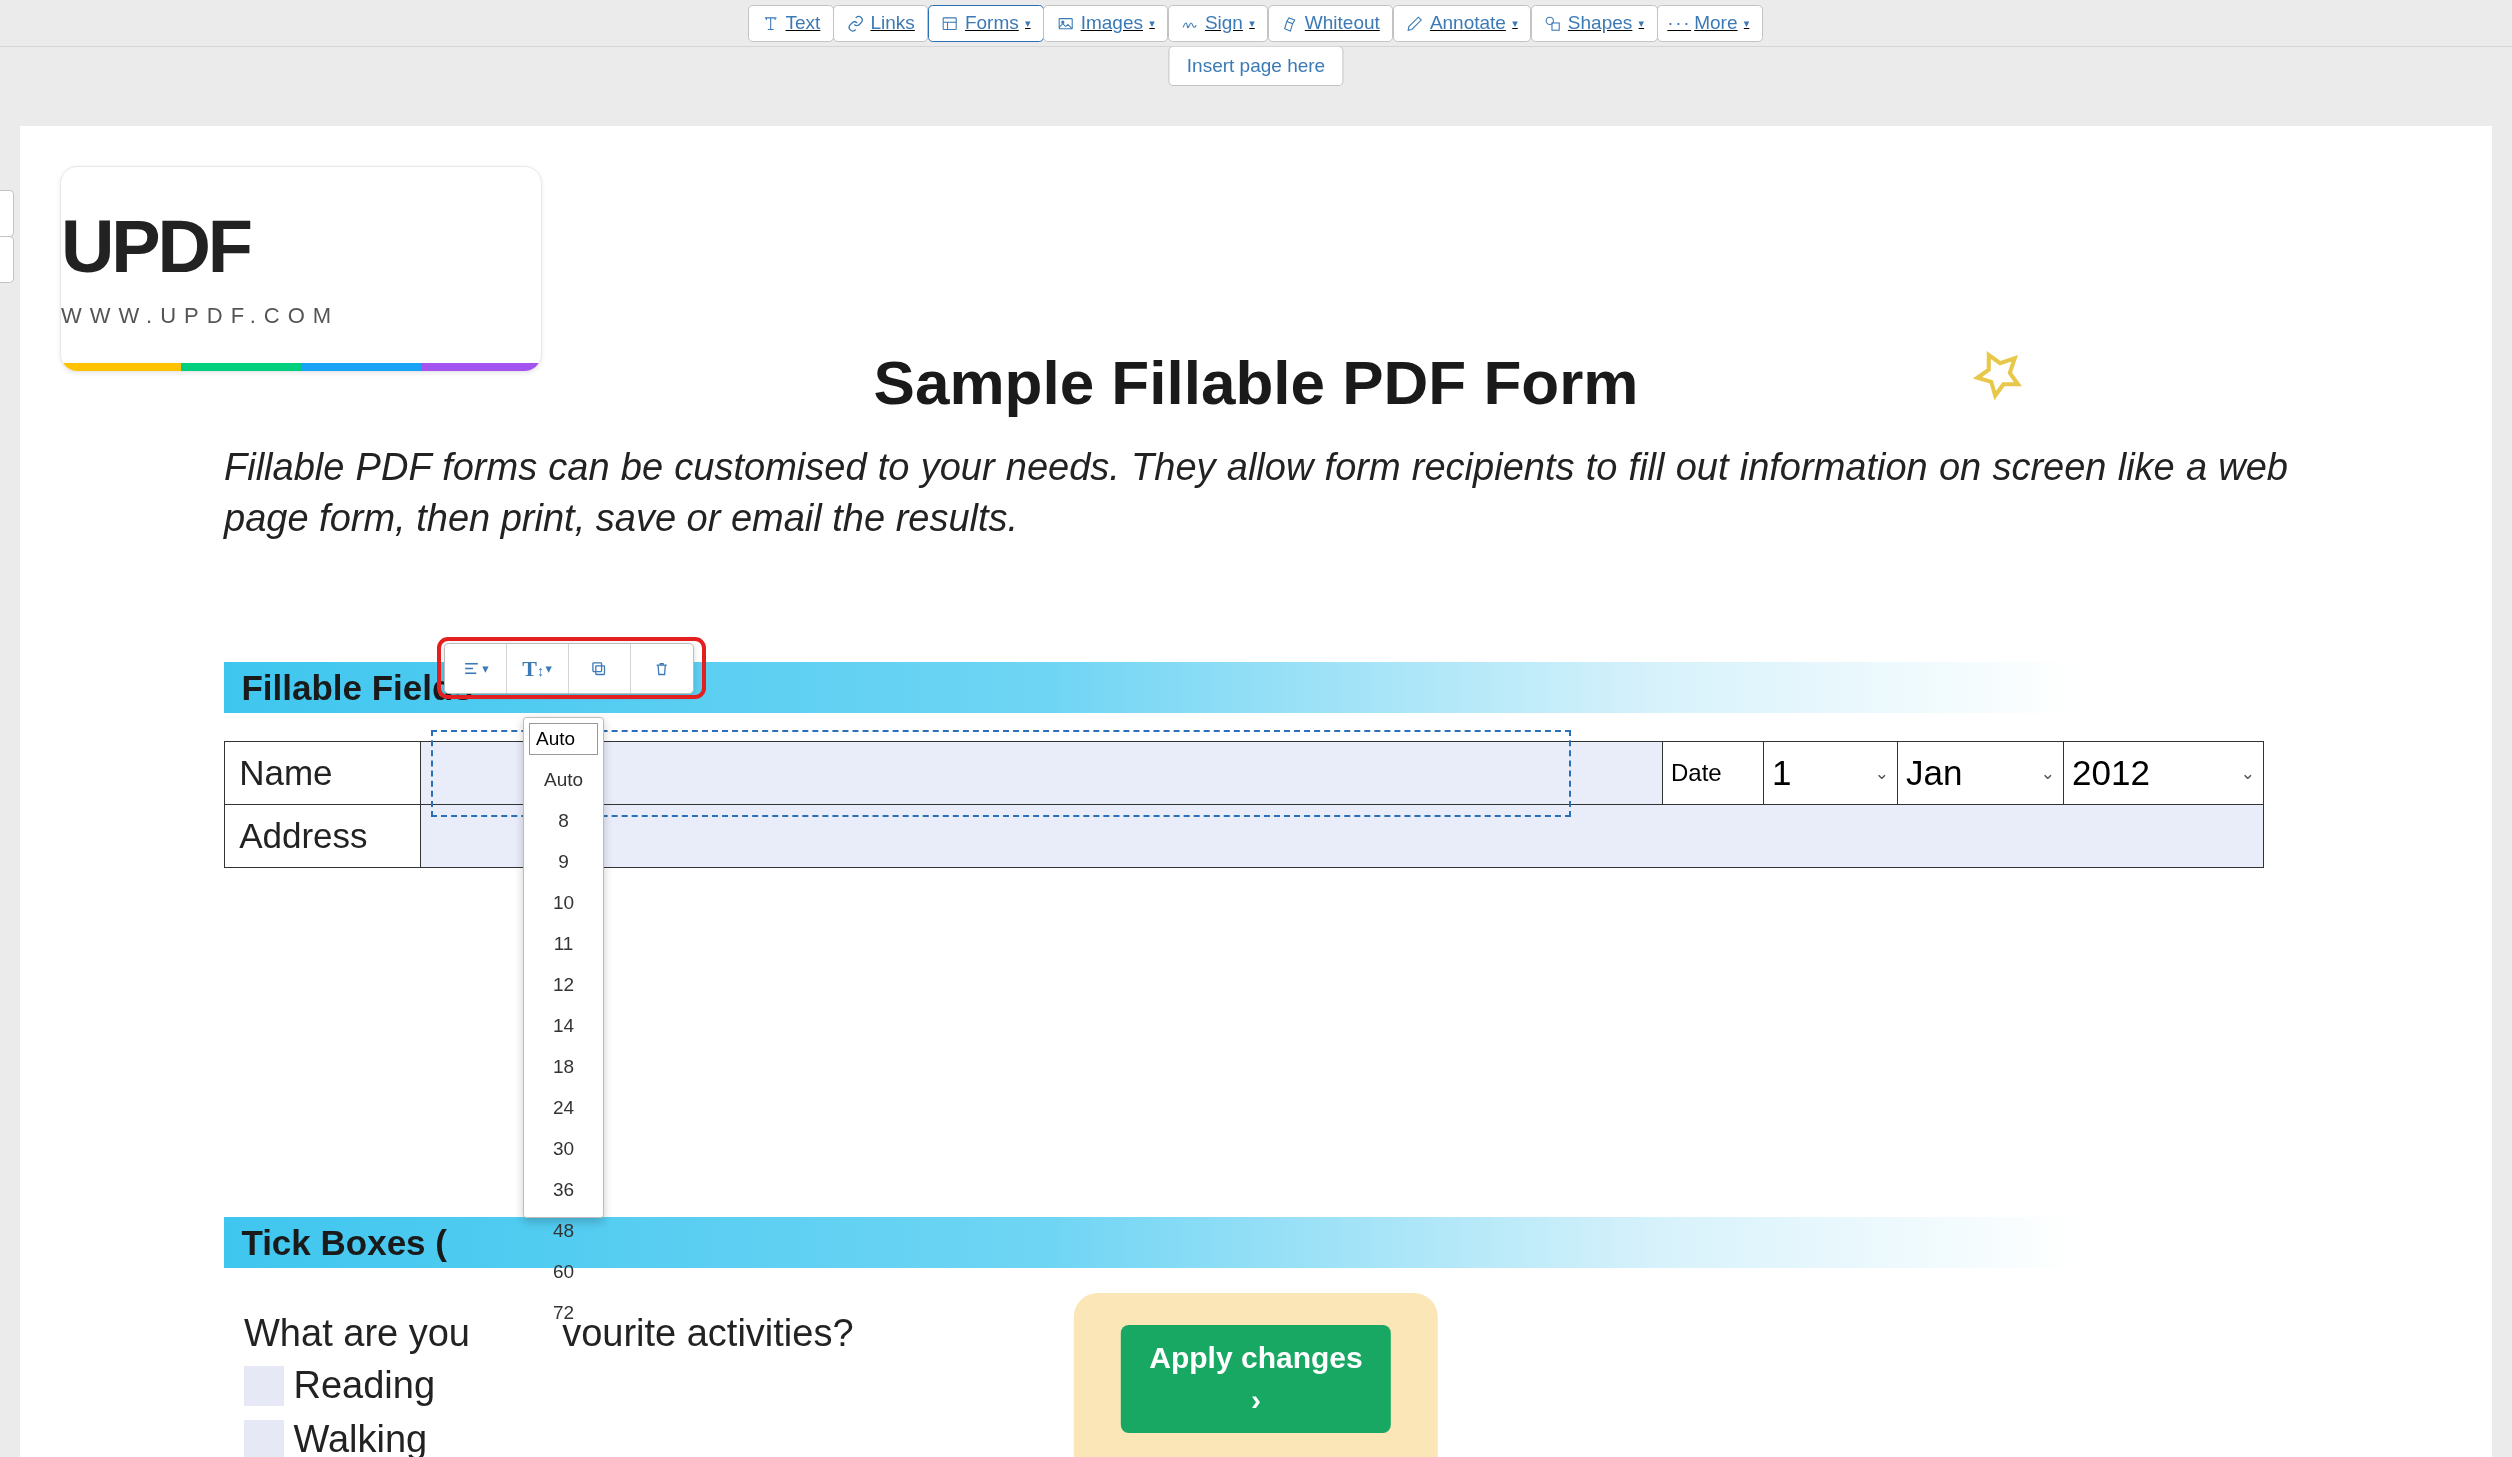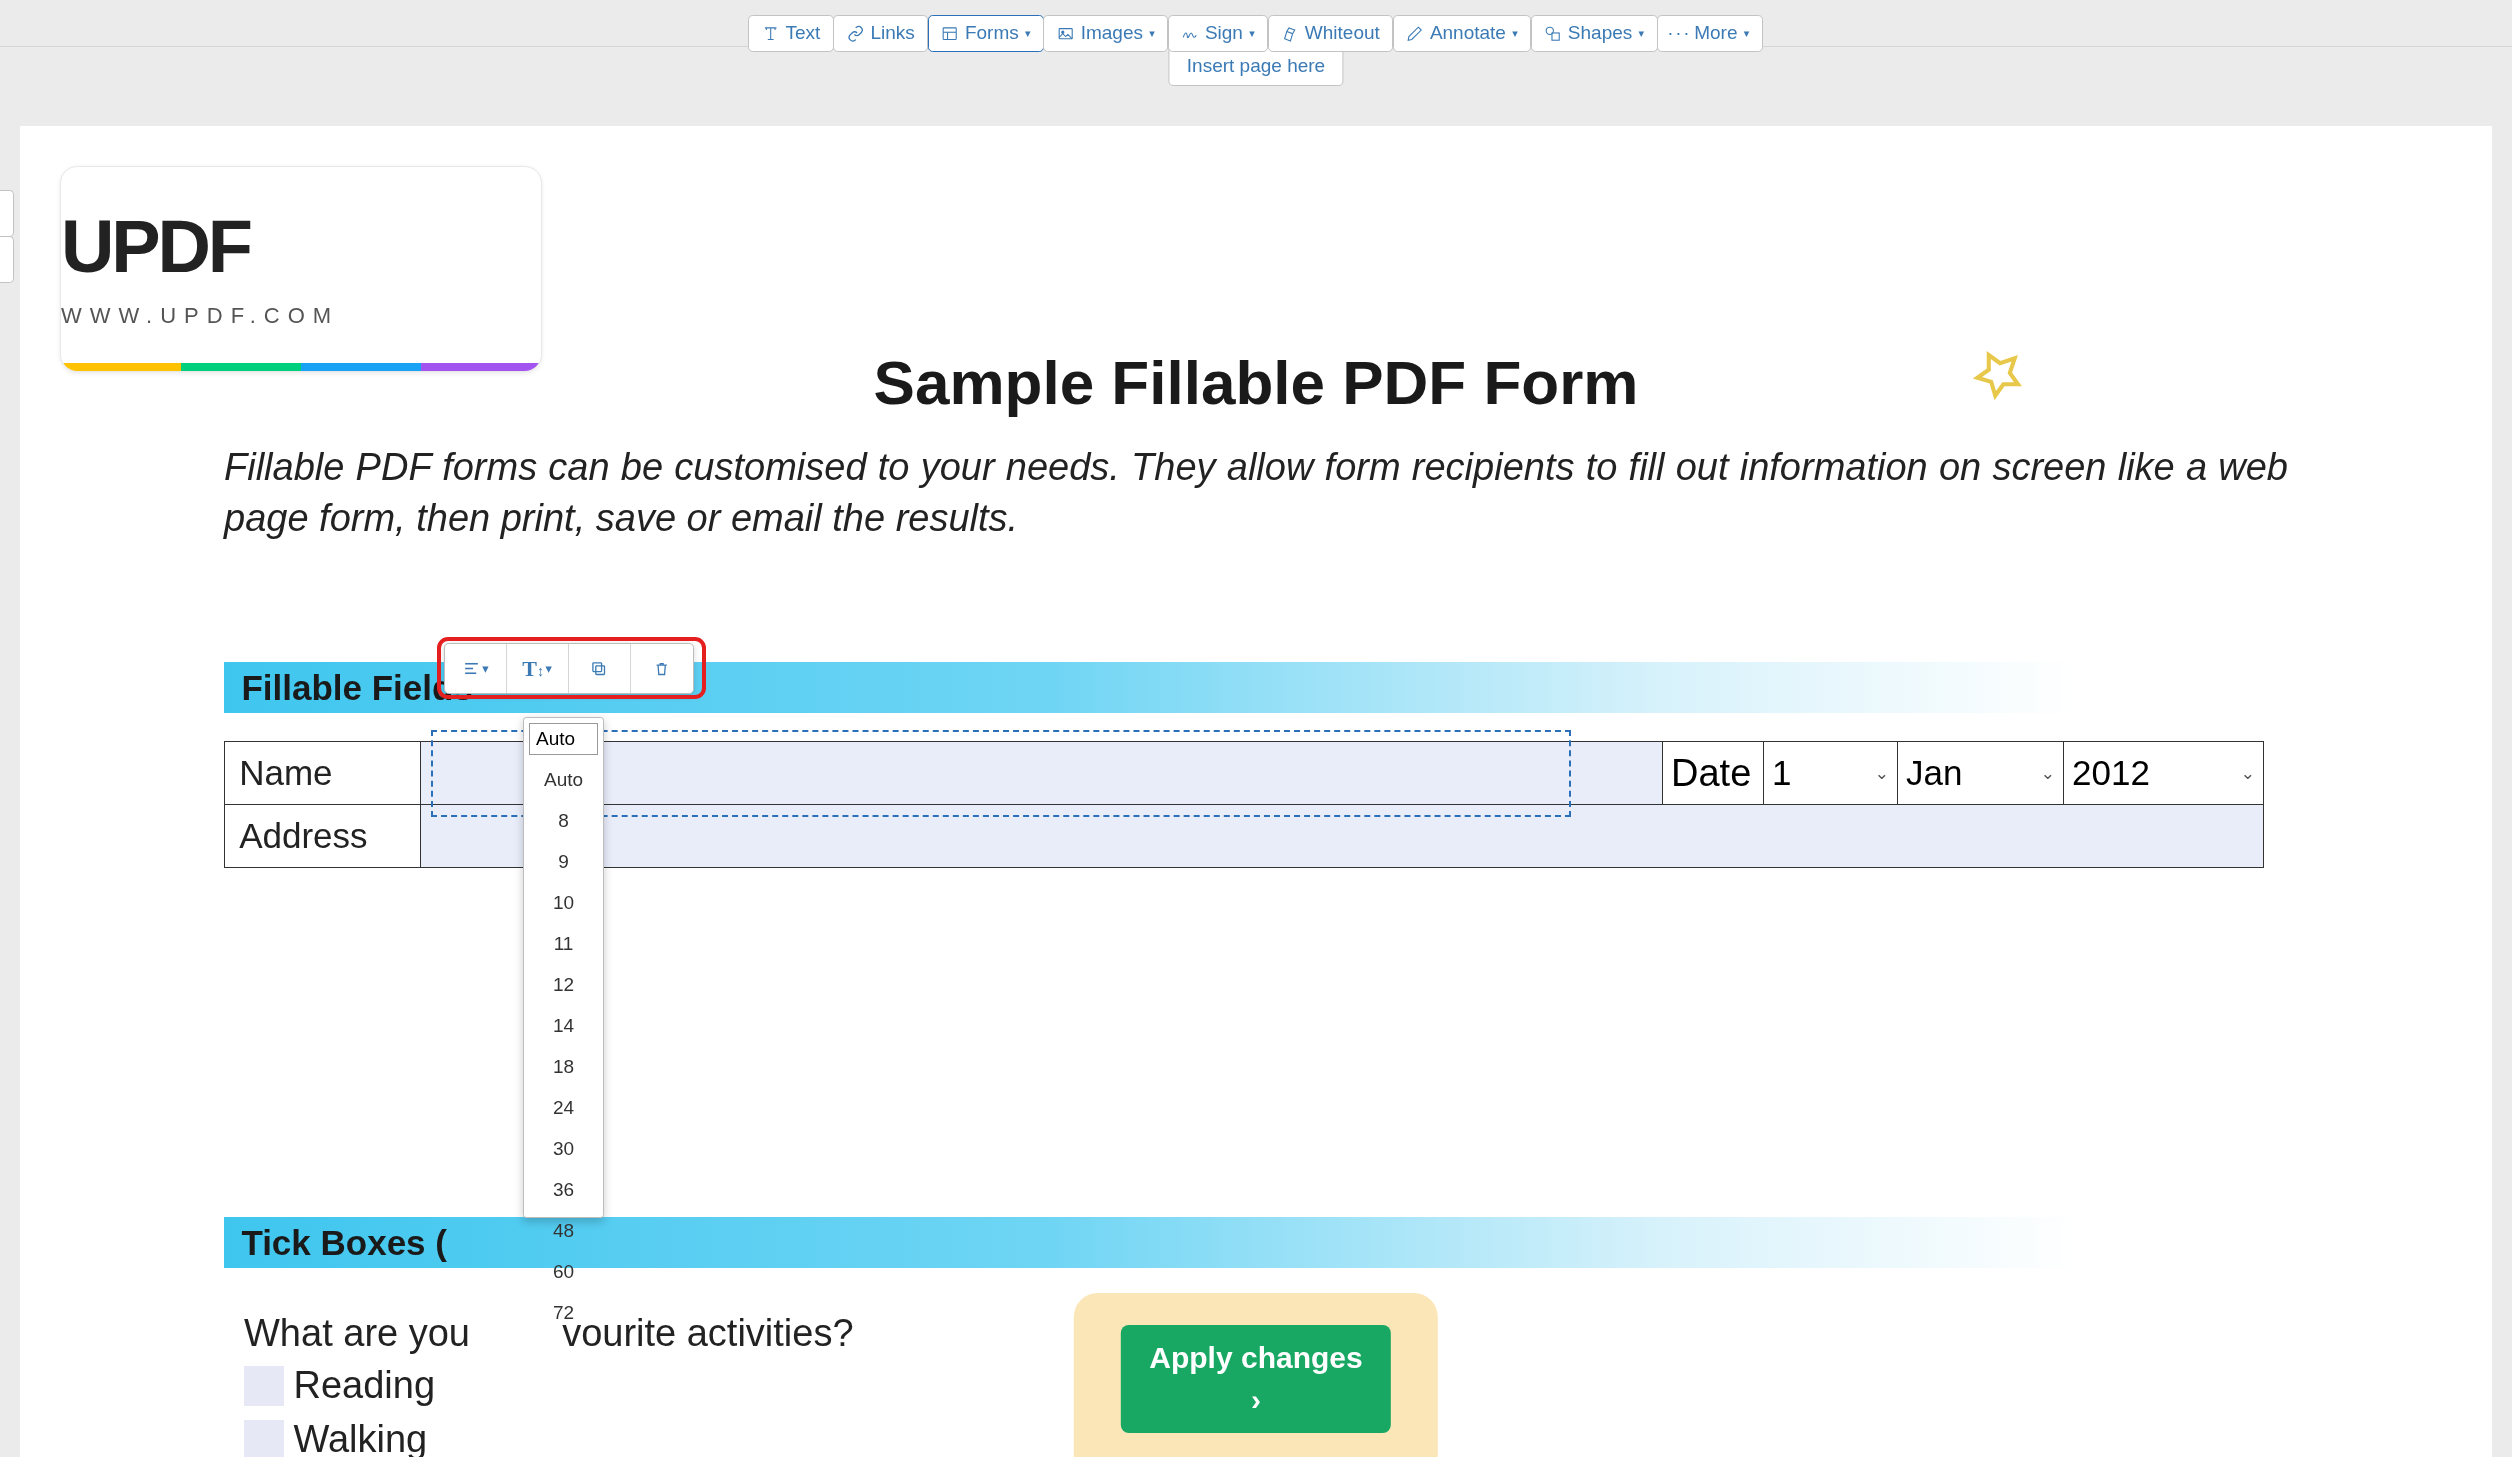--- a/index.html
+++ b/index.html
@@ -2,21 +2,21 @@
 <html style="font-size:12.6px"><head>
   <meta charset="utf-8">
   <style>
     * { margin: 0; padding: 0; box-sizing: border-box; }
     body { font-family: -apple-system, BlinkMacSystemFont, "Segoe UI", Arial, sans-serif; background: #ebebeb; overflow: hidden; }
     
     .viewport { width: 2512px; height: 1458px; position: relative; transform-origin: top left; }
     
     
     .toolbar { position: absolute; top: 0; left: 0; right: 0; height: 47px; display: flex; justify-content: center; align-items: flex-start; background: #ebebeb; border-bottom: 0.8px solid #d5d5d5; z-index: 100; }
-    .toolbar-inner { display: flex; gap: 0; margin-top: 15px; }
+    .toolbar-inner { display: flex; gap: 0; margin-top: 5px; text-decoration: underline; }
     .toolbar-btn { display: flex; align-items: center; gap: 6.3px; padding: 6.3px 12.6px; background: #fff; border: 0.8px solid #c3c3c3; color: #3b7ab5; font-size: 19px; cursor: pointer; border-radius: 4.7px; margin-left: -0.8px; }
     .toolbar-btn.active { border: 1.6px solid #2a70b8; }
     .toolbar-btn .caret { color: #3b7ab5; font-size: 11px; }
     .toolbar-icon { width: 17.4px; height: 17.4px; display: inline-flex; align-items: center; justify-content: center; }
     
     .insert-page { position: absolute; top: 46px; left: 50%; transform: translateX(-50%); background: #fff; border: 0.8px solid #c3c3c3; color: #3b7ab5; padding: 8px 17.4px; font-size: 19px; border-radius: 4.7px; z-index: 90; }
     
     
     .page-container { position: absolute; top: 126px; left: 20px; right: 20px; background: #fff; height: 1331px; }
     
@@ -36,21 +36,21 @@
     
     .section-header { position: absolute; left: 204px; right: 206px; height: 51px; background: linear-gradient(to right, #3fc6ef 0%, #6fd5f4 40%, #d8f2fb 70%, #fff 90%); display: flex; align-items: center; padding-left: 17.4px; font-size: 35px; font-weight: 700; color: #1a1a1a; }
     .section-fillable { top: 536px; }
     .section-tick { top: 1091px; }
     
     
     .form-table { position: absolute; top: 615px; left: 204px; width: 2040px; border: 1.6px solid #333; border-top: none; }
     .form-row { display: flex; border-top: 1.6px solid #333; height: 63px; }
     .form-cell-label { width: 196px; border-right: 1.6px solid #333; display: flex; align-items: center; padding-left: 14.2px; font-size: 35px; color: #222; }
     .form-cell-name-input { flex: 1; background: #e9edfa; border-right: 1.6px solid #333; position: relative; }
-    .form-cell-date { width: 101px; border-right: 1.6px solid #333; display: flex; align-items: center; padding-left: 8px; font-size: 38px; }
+    .form-cell-date { width: 101px; border-right: 1.6px solid #333; display: flex; align-items: center; padding-left: 8px; font-size: 24px; }
     .form-cell-dropdown { border-right: 1.6px solid #333; display: flex; align-items: center; padding-left: 8px; font-size: 35px; background: #fff; position: relative; }
     .form-cell-dropdown:last-child { border-right: none; }
     .dd-day { width: 134px; }
     .dd-month { width: 166px; }
     .dd-year { width: 199px; }
     .dd-caret { position: absolute; right: 8px; font-size: 17.4px; color: #555; }
     .form-cell-address { flex: 1; background: #e9edfa; }
     
     
     .field-highlight { position: absolute; top: 604px; left: 411px; width: 1140px; height: 87px; border: 2.4px dashed #2a70b8; pointer-events: none; z-index: 40; }

